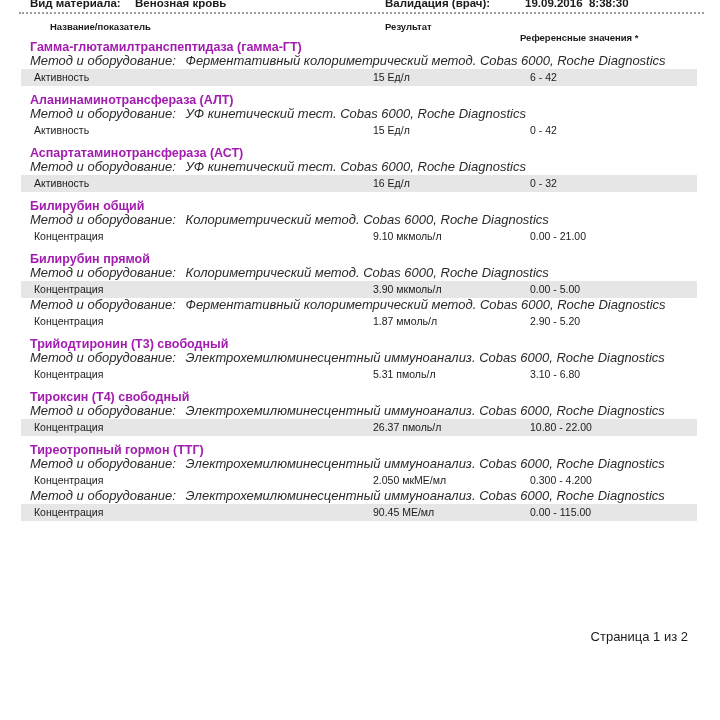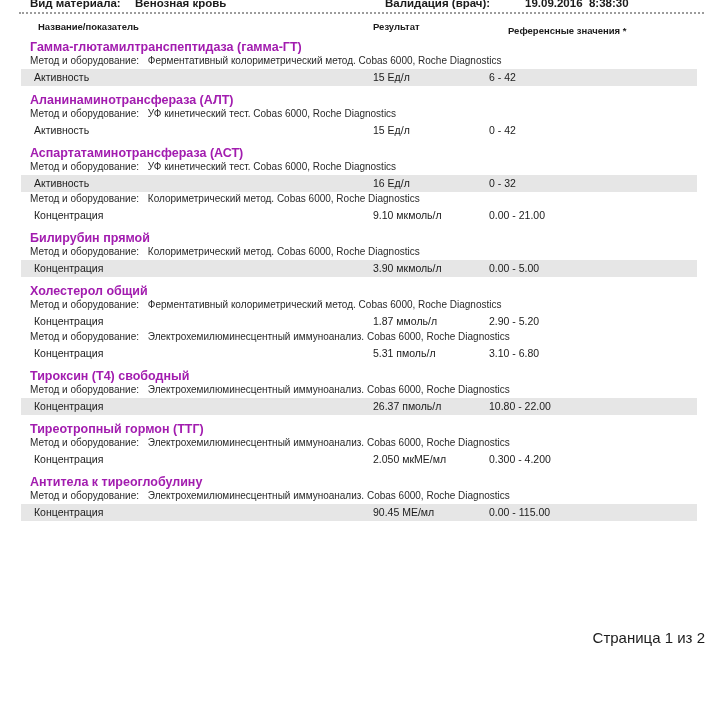--- a/index.html
+++ b/index.html
@@ -38,70 +38,72 @@
   }
 
   
   .table-header {
     position: relative;
     height: 12px;
     margin-top: 7px;
     font-size: 9.5px;
     font-weight: bold;
     white-space: nowrap;
+    margin-left: 12px;
   }
   .table-header .col-name      { position: absolute; left: 38px;  top: 0; }
   .table-header .col-result    { position: absolute; left: 373px; top: 0; text-align: right; }
-  .table-header .col-reference { position: absolute; left: 508px; top: 4px; }
+  .table-header .col-reference { position: absolute; left: 508px; top: 11px; }
 
   
   .section-title {
     margin: 7px 0 0 30px;
     font-size: 12.5px;
     line-height: 14px;
     font-weight: bold;
     color: #a21caf;
   }
   .method-line {
     margin: 2px 0 0 30px;
-    font-size: 10px;
+    font-size: 13px;
     line-height: 10px;
     color: #2a2a2a;
     white-space: nowrap;
+    font-style: italic;
   }
   .method-line .method-value { margin-left: 6px; }
 
   .result-row {
     position: relative;
     margin: 3px 23px 0 21px;  
     height: 17px;
     line-height: 17px;
     font-size: 10.5px;
     white-space: nowrap;
   }
   .result-row.shaded { background: #e6e6e6; }
   .result-row .row-label     { position: absolute; left: 13px;  top: 0; }
   .result-row .row-result    { position: absolute; left: 352px; top: 0; }
-  .result-row .row-reference { position: absolute; left: 468px; top: 0; }
+  .result-row .row-reference { position: absolute; left: 509px; top: 0; }
 
   .interpretation-line {
     margin: 5px 0 0 45px;
     font-size: 10.5px;
     line-height: 13px;
     white-space: nowrap;
   }
   .interpretation-line .interp-label { font-weight: bold; }
   .interpretation-line .interp-value { margin-left: 4px; }
 
   
   .page-footer {
     position: absolute;
     top: 629px;
-    right: 15px;
-    font-size: 15px;
+    right: 32px;
+    font-size: 13px;
     color: #1b1b1b;
   }
 </style>
 </head>
 <body>
 
 <header class="doc-header">
   <span class="lbl-material">Вид материала:</span>
   <span class="val-material">Венозная кровь</span>
   <span class="lbl-validation">Валидация (врач):</span>
@@ -153,20 +155,21 @@
     </div>
     <div class="result-row shaded">
       <span class="row-label">Активность</span>
       <span class="row-result">16 Ед/л</span>
       <span class="row-reference">0 - 32</span>
     </div>
 
   </section>
 
   <section class="test-section">
+    <h2 class="section-title">Билирубин общий</h2>
     <div class="method-line">
       <span class="method-label">Метод и оборудование:</span>
       <span class="method-value">Колориметрический метод. Cobas 6000, Roche Diagnostics</span>
     </div>
     <div class="result-row">
       <span class="row-label">Концентрация</span>
       <span class="row-result">9.10 мкмоль/л</span>
       <span class="row-reference">0.00 - 21.00</span>
     </div>
 
@@ -180,33 +183,33 @@
     </div>
     <div class="result-row shaded">
       <span class="row-label">Концентрация</span>
       <span class="row-result">3.90 мкмоль/л</span>
       <span class="row-reference">0.00 - 5.00</span>
     </div>
 
   </section>
 
   <section class="test-section">
-    <h2 class="section-title">Холестерол общий</h2>
     <div class="method-line">
       <span class="method-label">Метод и оборудование:</span>
       <span class="method-value">Ферментативный колориметрический метод. Cobas 6000, Roche Diagnostics</span>
     </div>
     <div class="result-row">
       <span class="row-label">Концентрация</span>
       <span class="row-result">1.87 ммоль/л</span>
       <span class="row-reference">2.90 - 5.20</span>
     </div>
   </section>
 
   <section class="test-section">
+    <h2 class="section-title">Трийодтиронин (Т3) свободный</h2>
     <div class="method-line">
       <span class="method-label">Метод и оборудование:</span>
       <span class="method-value">Электрохемилюминесцентный иммуноанализ. Cobas 6000, Roche Diagnostics</span>
     </div>
     <div class="result-row">
       <span class="row-label">Концентрация</span>
       <span class="row-result">5.31 пмоль/л</span>
       <span class="row-reference">3.10 - 6.80</span>
     </div>
 
@@ -234,21 +237,20 @@
     </div>
     <div class="result-row">
       <span class="row-label">Концентрация</span>
       <span class="row-result">2.050 мкМЕ/мл</span>
       <span class="row-reference">0.300 - 4.200</span>
     </div>
 
   </section>
 
   <section class="test-section">
-    <h2 class="section-title">Антитела к тиреоглобулину</h2>
     <div class="method-line">
       <span class="method-label">Метод и оборудование:</span>
       <span class="method-value">Электрохемилюминесцентный иммуноанализ. Cobas 6000, Roche Diagnostics</span>
     </div>
     <div class="result-row shaded">
       <span class="row-label">Концентрация</span>
       <span class="row-result">90.45 МЕ/мл</span>
       <span class="row-reference">0.00 - 115.00</span>
     </div>
 

